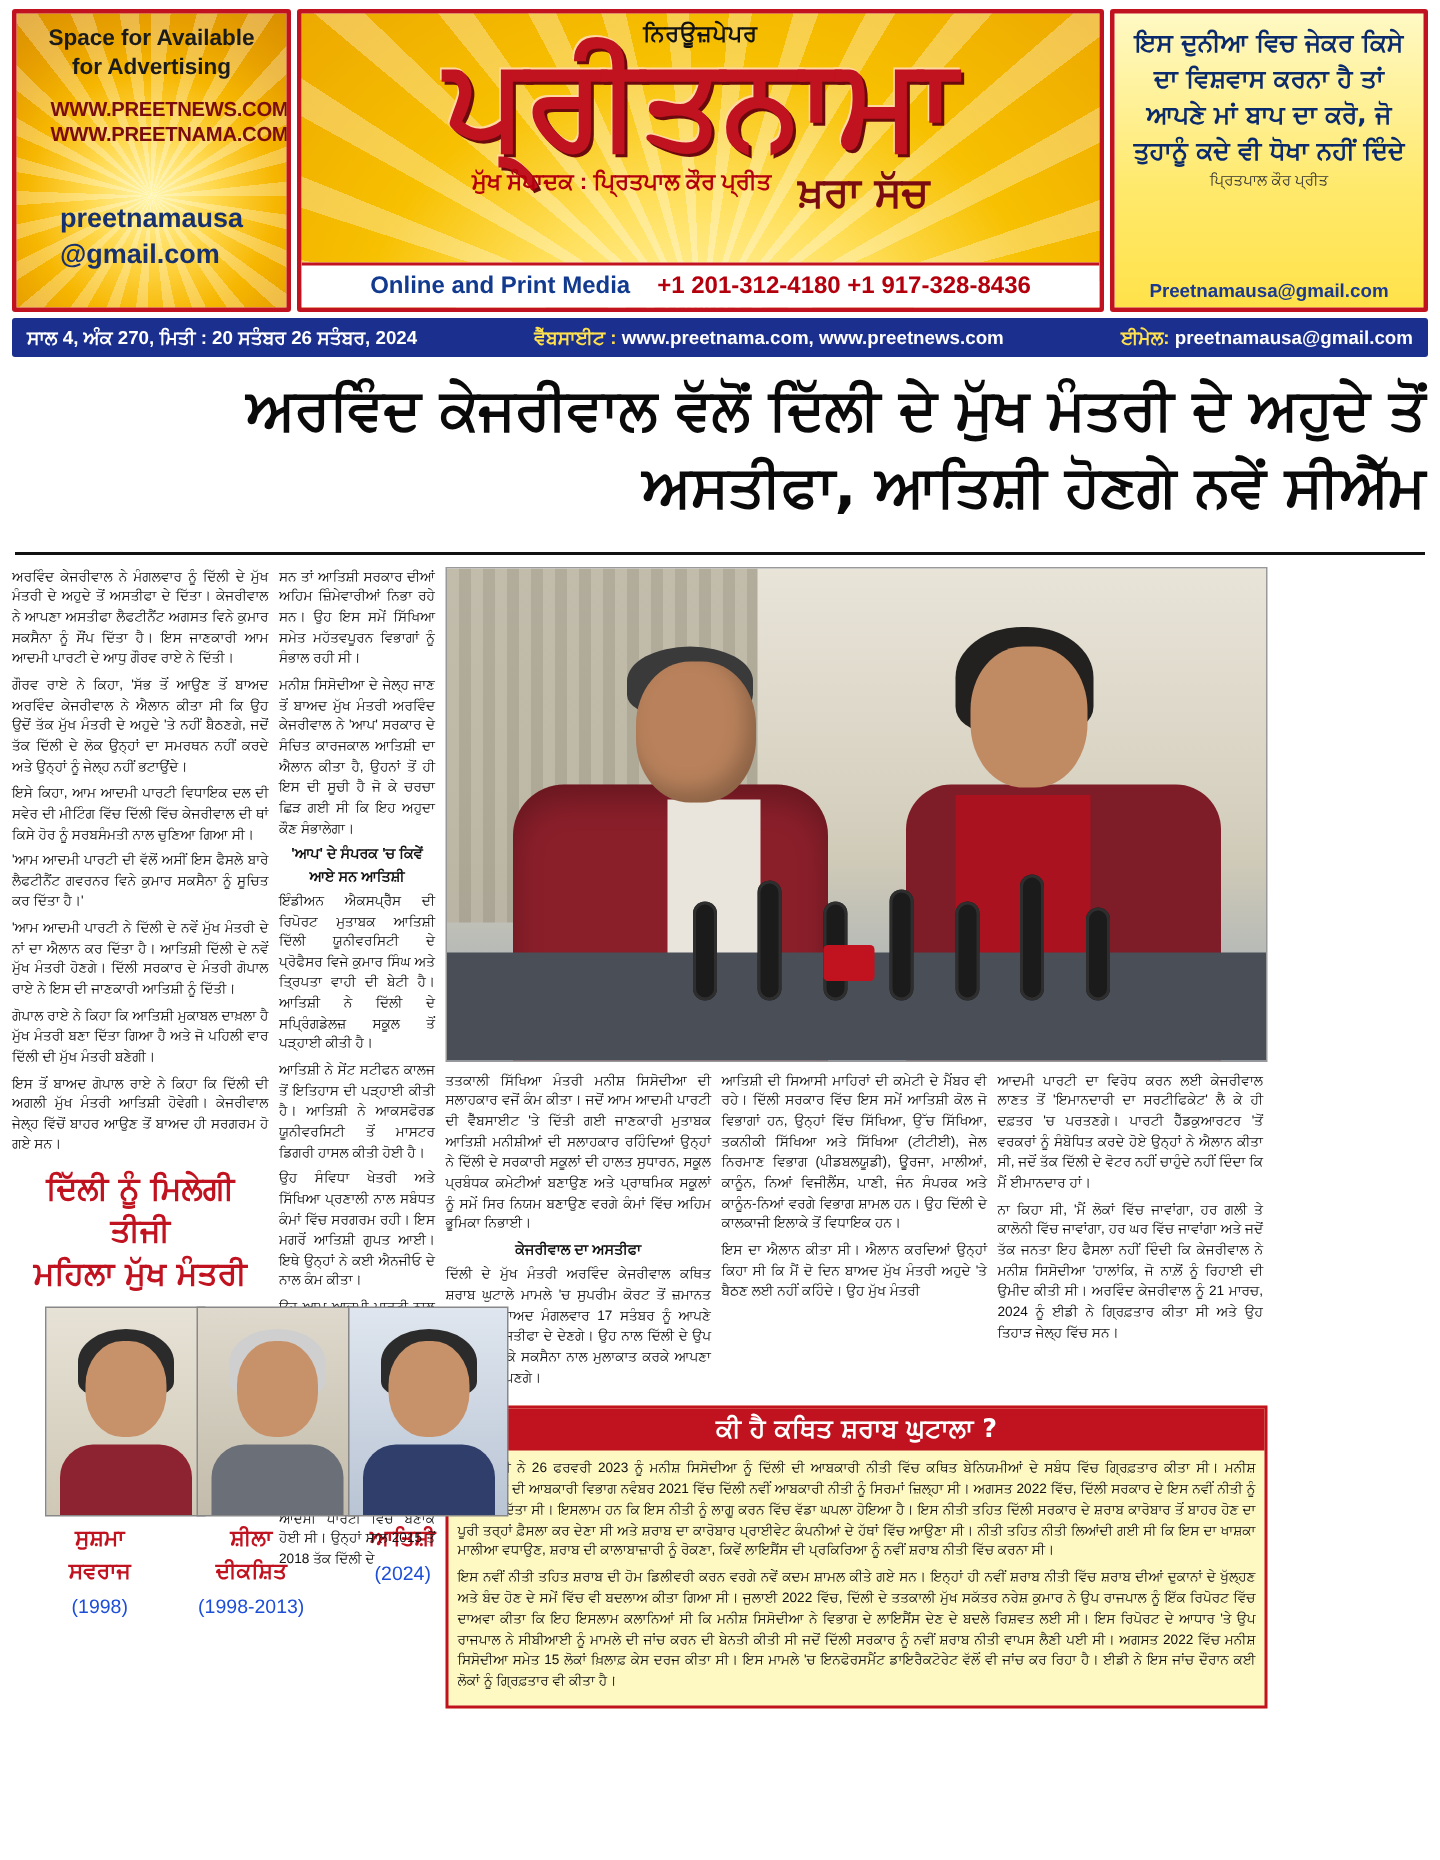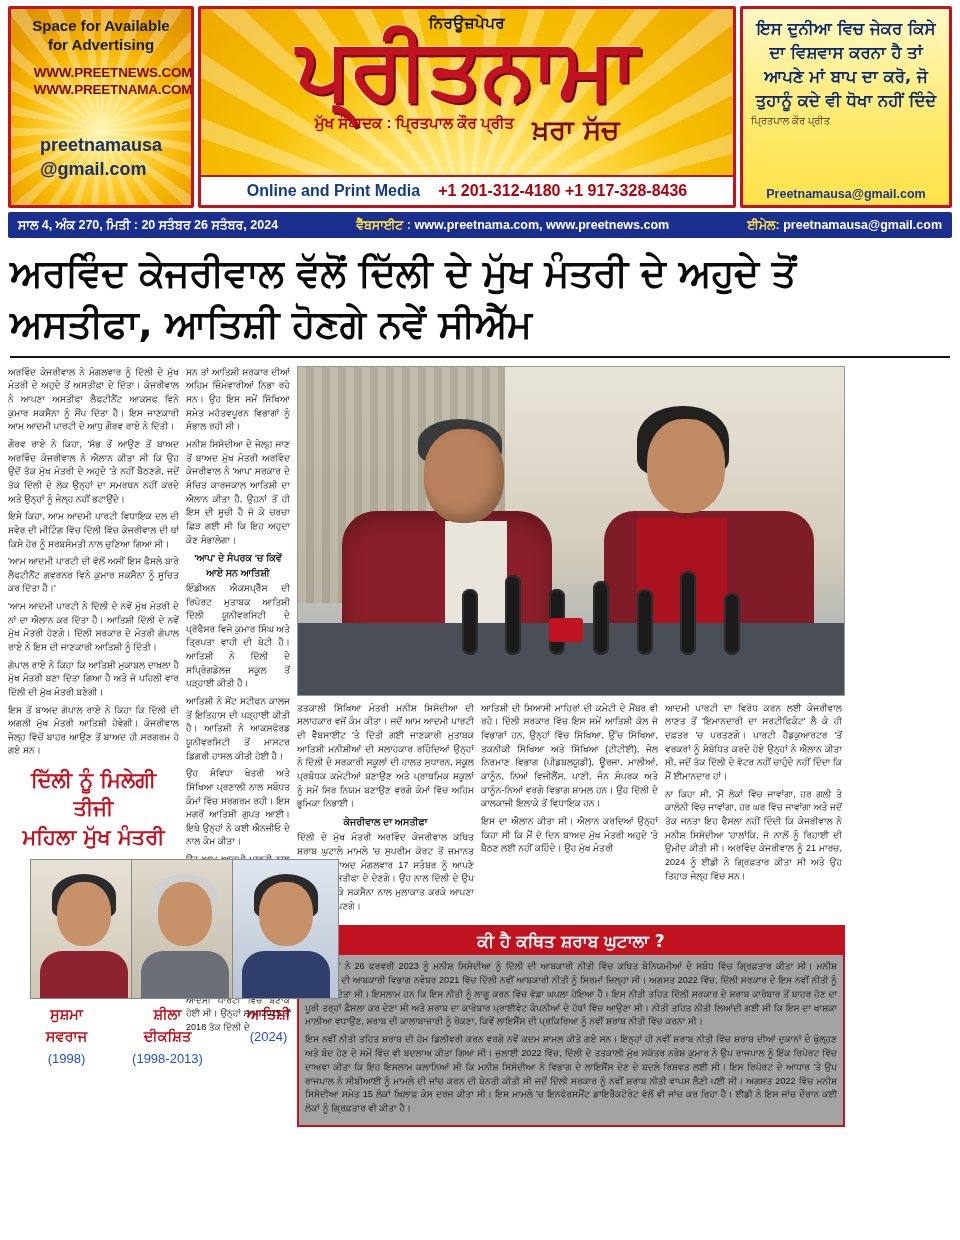--- a/index.html
+++ b/index.html
@@ -61,35 +61,35 @@
   }
   .print-bar .pb1 { color:#123a8f; font-weight:bold; font-size:16px; }
   .print-bar .pb2 { color:#b3000c; font-weight:bold; font-size:16px; }
 
   .quote-box {
     width:212px; border:3px solid #c1121f; border-radius:2px;
     background:linear-gradient(180deg,#fff9c4,#ffe96b 60%,#ffe24a);
     padding:8px 8px 4px 8px; display:flex; flex-direction:column;
   }
   .quote-text { font-size:16.5px; font-weight:bold; color:#0b2a6b; line-height:1.45; text-align:center; font-family:"DejaVu Sans", sans-serif;}
-  .quote-by { font-size:10px; color:#333; text-align:left; margin-top:2px;}
+  .quote-by { font-size:10px; color:#333; text-align:center; margin-top:2px;}
   .quote-mail { font-size:12.5px; font-weight:bold; color:#1b3a8f; text-align:center; margin-top:auto;}
 
   
   .strip {
     margin-top:4px; height:26px; background:#1b2f8f; color:#fff;
     display:flex; align-items:center; justify-content:space-between; padding:0 10px;
     font-size:12.5px; font-weight:bold; border-radius:2px;
   }
   .strip .yellow { color:#ffe14d; }
   .strip .mid { color:#fff; }
 
   
   .headline {
-    margin:10px 2px 6px 2px; text-align:left;
+    margin:10px 2px 18px 2px; text-align:right;
     font-size:38px; line-height:1.34; font-weight:bold; color:#0a0a0a;
     font-family:"DejaVu Sans", sans-serif; letter-spacing:-.3px;
   }
   .hl-rule { border:0; border-top:2px solid #111; margin:4px 2px 8px 2px; }
 
   
   .body-grid { display:flex; gap:7px; }
   .col { font-size:9.1px; line-height:1.5; color:#111; text-align:justify; }
   .c1 { width:171px; }
   .c2 { width:104px; }
@@ -117,21 +117,21 @@
   .photo .mic { position:absolute; bottom:12%; width:16px; height:66px; border-radius:8px; background:#1b1b1b; box-shadow:0 0 0 2px #2e2e2e inset;}
   .photo .mic.m1{ left:30%; } .photo .mic.m2{ left:38%; height:80px;} .photo .mic.m3{ left:46%;}
   .photo .mic.m4{ left:54%; height:74px;} .photo .mic.m5{ left:62%;} .photo .mic.m6{ left:70%; height:84px;}
   .photo .mic.m7{ left:78%; height:62px;}
   .photo .logo-card{ position:absolute; left:46%; bottom:16%; width:34px; height:24px; background:#c1121f; border-radius:3px;}
 
   .under-photo { display:flex; gap:7px; margin-top:6px; }
   .up-col { width:177px; font-size:9.1px; line-height:1.5; text-align:justify; color:#111; }
 
   .red-head-box {
-    border:2px solid #c1121f; background:#a3a3a3; margin-top:8px;
+    border:2px solid #c1121f; background:#fef9c3; margin-top:8px;
   }
   .red-head {
     background:#c1121f; color:#fff; font-weight:bold; text-align:center;
     font-size:17px; padding:4px 2px; font-family:"DejaVu Sans", sans-serif;
   }
   .red-body { padding:5px 6px; font-size:9.1px; line-height:1.52; text-align:justify; color:#111;}
 
   
   .feature { margin-top:8px; }
   .feature-title {
@@ -206,21 +206,21 @@
       <span class="mid">preetnamausa@gmail.com</span>
     </span>
   </div>
 
   <div class="headline">ਅਰਵਿੰਦ ਕੇਜਰੀਵਾਲ ਵੱਲੋਂ ਦਿੱਲੀ ਦੇ ਮੁੱਖ ਮੰਤਰੀ ਦੇ ਅਹੁਦੇ ਤੋਂ ਅਸਤੀਫਾ, ਆਤਿਸ਼ੀ ਹੋਣਗੇ ਨਵੇਂ ਸੀਐੱਮ</div>
   <hr class="hl-rule">
 
   <div class="body-grid">
 
     <div class="col c1">
-      <p>ਅਰਵਿੰਦ ਕੇਜਰੀਵਾਲ ਨੇ ਮੰਗਲਵਾਰ ਨੂੰ ਦਿੱਲੀ ਦੇ ਮੁੱਖ ਮੰਤਰੀ ਦੇ ਅਹੁਦੇ ਤੋਂ ਅਸਤੀਫਾ ਦੇ ਦਿੱਤਾ। ਕੇਜਰੀਵਾਲ ਨੇ ਆਪਣਾ ਅਸਤੀਫਾ ਲੈਫਟੀਨੈਂਟ ਆਕਸਫ ਵਿਨੇ ਕੁਮਾਰ ਸਕਸੈਨਾ ਨੂੰ ਸੌਂਪ ਦਿੱਤਾ ਹੈ। ਇਸ ਜਾਣਕਾਰੀ ਆਮ ਆਦਮੀ ਪਾਰਟੀ ਦੇ ਆਧੁ ਗੌਰਵ ਰਾਏ ਨੇ ਦਿੱਤੀ।</p>
+      <p>ਅਰਵਿੰਦ ਕੇਜਰੀਵਾਲ ਨੇ ਮੰਗਲਵਾਰ ਨੂੰ ਦਿੱਲੀ ਦੇ ਮੁੱਖ ਮੰਤਰੀ ਦੇ ਅਹੁਦੇ ਤੋਂ ਅਸਤੀਫਾ ਦੇ ਦਿੱਤਾ। ਕੇਜਰੀਵਾਲ ਨੇ ਆਪਣਾ ਅਸਤੀਫਾ ਲੈਫਟੀਨੈਂਟ ਅਗਸਤ ਵਿਨੇ ਕੁਮਾਰ ਸਕਸੈਨਾ ਨੂੰ ਸੌਂਪ ਦਿੱਤਾ ਹੈ। ਇਸ ਜਾਣਕਾਰੀ ਆਮ ਆਦਮੀ ਪਾਰਟੀ ਦੇ ਆਧੁ ਗੌਰਵ ਰਾਏ ਨੇ ਦਿੱਤੀ।</p>
       <p>ਗੌਰਵ ਰਾਏ ਨੇ ਕਿਹਾ, 'ਸੱਭ ਤੋਂ ਆਉਣ ਤੋਂ ਬਾਅਦ ਅਰਵਿੰਦ ਕੇਜਰੀਵਾਲ ਨੇ ਐਲਾਨ ਕੀਤਾ ਸੀ ਕਿ ਉਹ ਉਦੋਂ ਤੱਕ ਮੁੱਖ ਮੰਤਰੀ ਦੇ ਅਹੁਦੇ 'ਤੇ ਨਹੀਂ ਬੈਠਣਗੇ, ਜਦੋਂ ਤੱਕ ਦਿੱਲੀ ਦੇ ਲੋਕ ਉਨ੍ਹਾਂ ਦਾ ਸਮਰਥਨ ਨਹੀਂ ਕਰਦੇ ਅਤੇ ਉਨ੍ਹਾਂ ਨੂੰ ਜੇਲ੍ਹ ਨਹੀਂ ਭਟਾਉਂਦੇ।</p>
       <p>ਇਸੇ ਕਿਹਾ, ਆਮ ਆਦਮੀ ਪਾਰਟੀ ਵਿਧਾਇਕ ਦਲ ਦੀ ਸਵੇਰ ਦੀ ਮੀਟਿੰਗ ਵਿੱਚ ਦਿੱਲੀ ਵਿੱਚ ਕੇਜਰੀਵਾਲ ਦੀ ਥਾਂ ਕਿਸੇ ਹੋਰ ਨੂੰ ਸਰਬਸੰਮਤੀ ਨਾਲ ਚੁਣਿਆ ਗਿਆ ਸੀ।</p>
       <p>'ਆਮ ਆਦਮੀ ਪਾਰਟੀ ਦੀ ਵੱਲੋਂ ਅਸੀਂ ਇਸ ਫੈਸਲੇ ਬਾਰੇ ਲੈਫਟੀਨੈਂਟ ਗਵਰਨਰ ਵਿਨੇ ਕੁਮਾਰ ਸਕਸੈਨਾ ਨੂੰ ਸੂਚਿਤ ਕਰ ਦਿੱਤਾ ਹੈ।'</p>
       <p>'ਆਮ ਆਦਮੀ ਪਾਰਟੀ ਨੇ ਦਿੱਲੀ ਦੇ ਨਵੇਂ ਮੁੱਖ ਮੰਤਰੀ ਦੇ ਨਾਂ ਦਾ ਐਲਾਨ ਕਰ ਦਿੱਤਾ ਹੈ। ਆਤਿਸ਼ੀ ਦਿੱਲੀ ਦੇ ਨਵੇਂ ਮੁੱਖ ਮੰਤਰੀ ਹੋਣਗੇ। ਦਿੱਲੀ ਸਰਕਾਰ ਦੇ ਮੰਤਰੀ ਗੋਪਾਲ ਰਾਏ ਨੇ ਇਸ ਦੀ ਜਾਣਕਾਰੀ ਆਤਿਸ਼ੀ ਨੂੰ ਦਿੱਤੀ।</p>
       <p>ਗੋਪਾਲ ਰਾਏ ਨੇ ਕਿਹਾ ਕਿ ਆਤਿਸ਼ੀ ਮੁਕਾਬਲ ਦਾਖ਼ਲਾ ਹੈ ਮੁੱਖ ਮੰਤਰੀ ਬਣਾ ਦਿੱਤਾ ਗਿਆ ਹੈ ਅਤੇ ਜੋ ਪਹਿਲੀ ਵਾਰ ਦਿੱਲੀ ਦੀ ਮੁੱਖ ਮੰਤਰੀ ਬਣੇਗੀ।</p>
       <p>ਇਸ ਤੋਂ ਬਾਅਦ ਗੋਪਾਲ ਰਾਏ ਨੇ ਕਿਹਾ ਕਿ ਦਿੱਲੀ ਦੀ ਅਗਲੀ ਮੁੱਖ ਮੰਤਰੀ ਆਤਿਸ਼ੀ ਹੋਵੇਗੀ। ਕੇਜਰੀਵਾਲ ਜੇਲ੍ਹ ਵਿੱਚੋਂ ਬਾਹਰ ਆਉਣ ਤੋਂ ਬਾਅਦ ਹੀ ਸਰਗਰਮ ਹੋ ਗਏ ਸਨ।</p>
 
       <div class="feature">
         <div class="feature-title">
           <div>ਦਿੱਲੀ ਨੂੰ ਮਿਲੇਗੀ ਤੀਜੀ</div>

